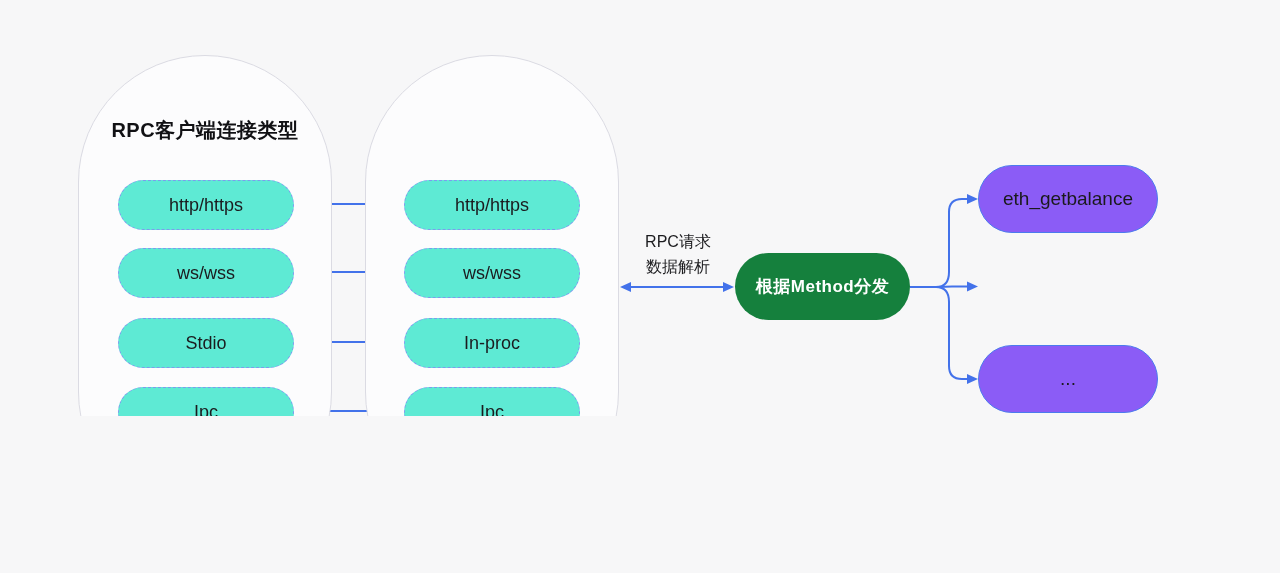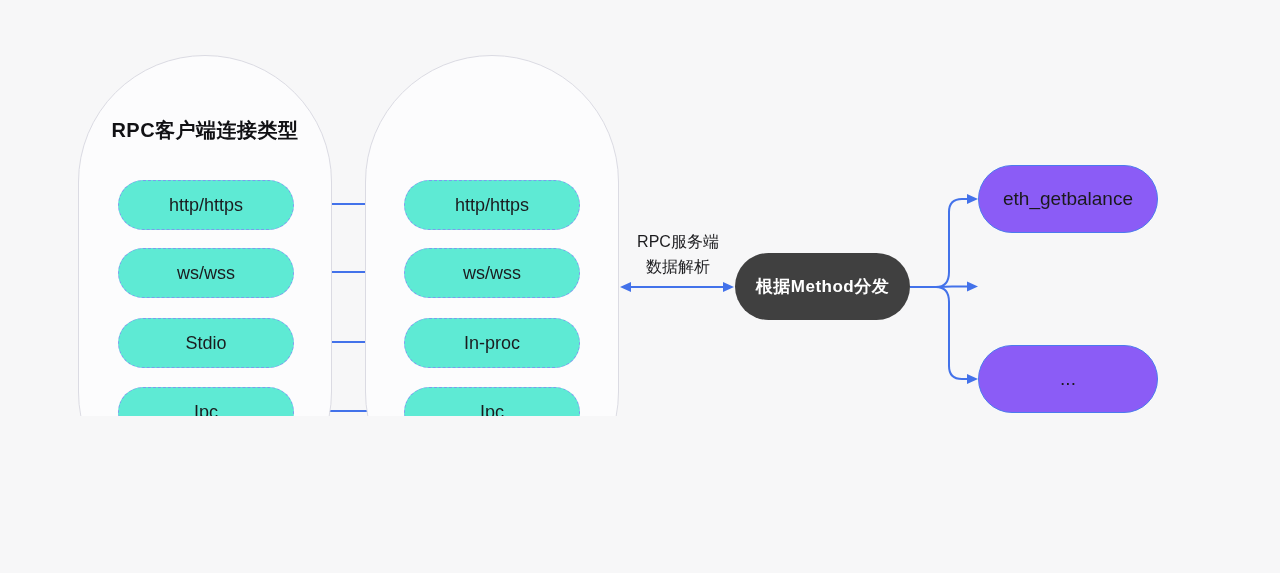--- a/index.html
+++ b/index.html
@@ -84,21 +84,21 @@
     line-height: 25px;
     color: #1b1b1e;
   }
   .dispatch-node {
     position: absolute;
     left: 735px;
     top: 253px;
     width: 175px;
     height: 67px;
     border-radius: 34px;
-    background: #404040;
+    background: #15803d;
     color: #ffffff;
     font-size: 17px;
     font-weight: 700;
     display: flex;
     align-items: center;
     justify-content: center;
     letter-spacing: 0.5px;
   }
   .method-box {
     position: absolute;
@@ -168,21 +168,21 @@
   </div>
 
   <div class="capsule server">
     <div class="pill row-0">http/https</div>
     <div class="pill row-1">ws/wss</div>
     <div class="pill row-2">In-proc</div>
     <div class="pill row-3">Ipc</div>
   </div>
 
   <div class="flow-label">
-    <div>RPC服务端</div>
+    <div>RPC请求</div>
     <div>数据解析</div>
   </div>
 
   <div class="dispatch-node">根据Method分发</div>
 
   <div class="method-box m-0">eth_getbalance</div>
   <div class="method-box m-2">...</div>
 
 </div>
 

